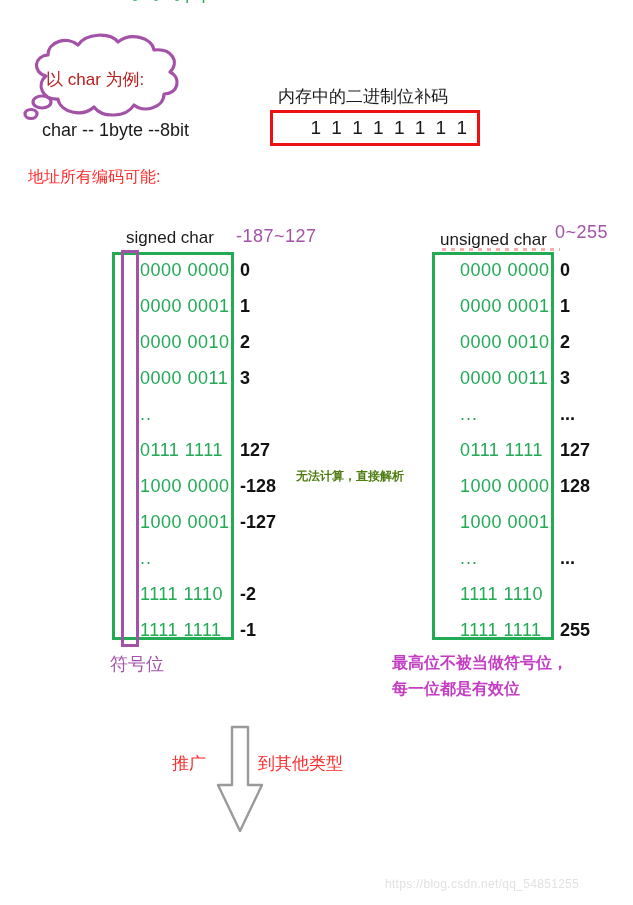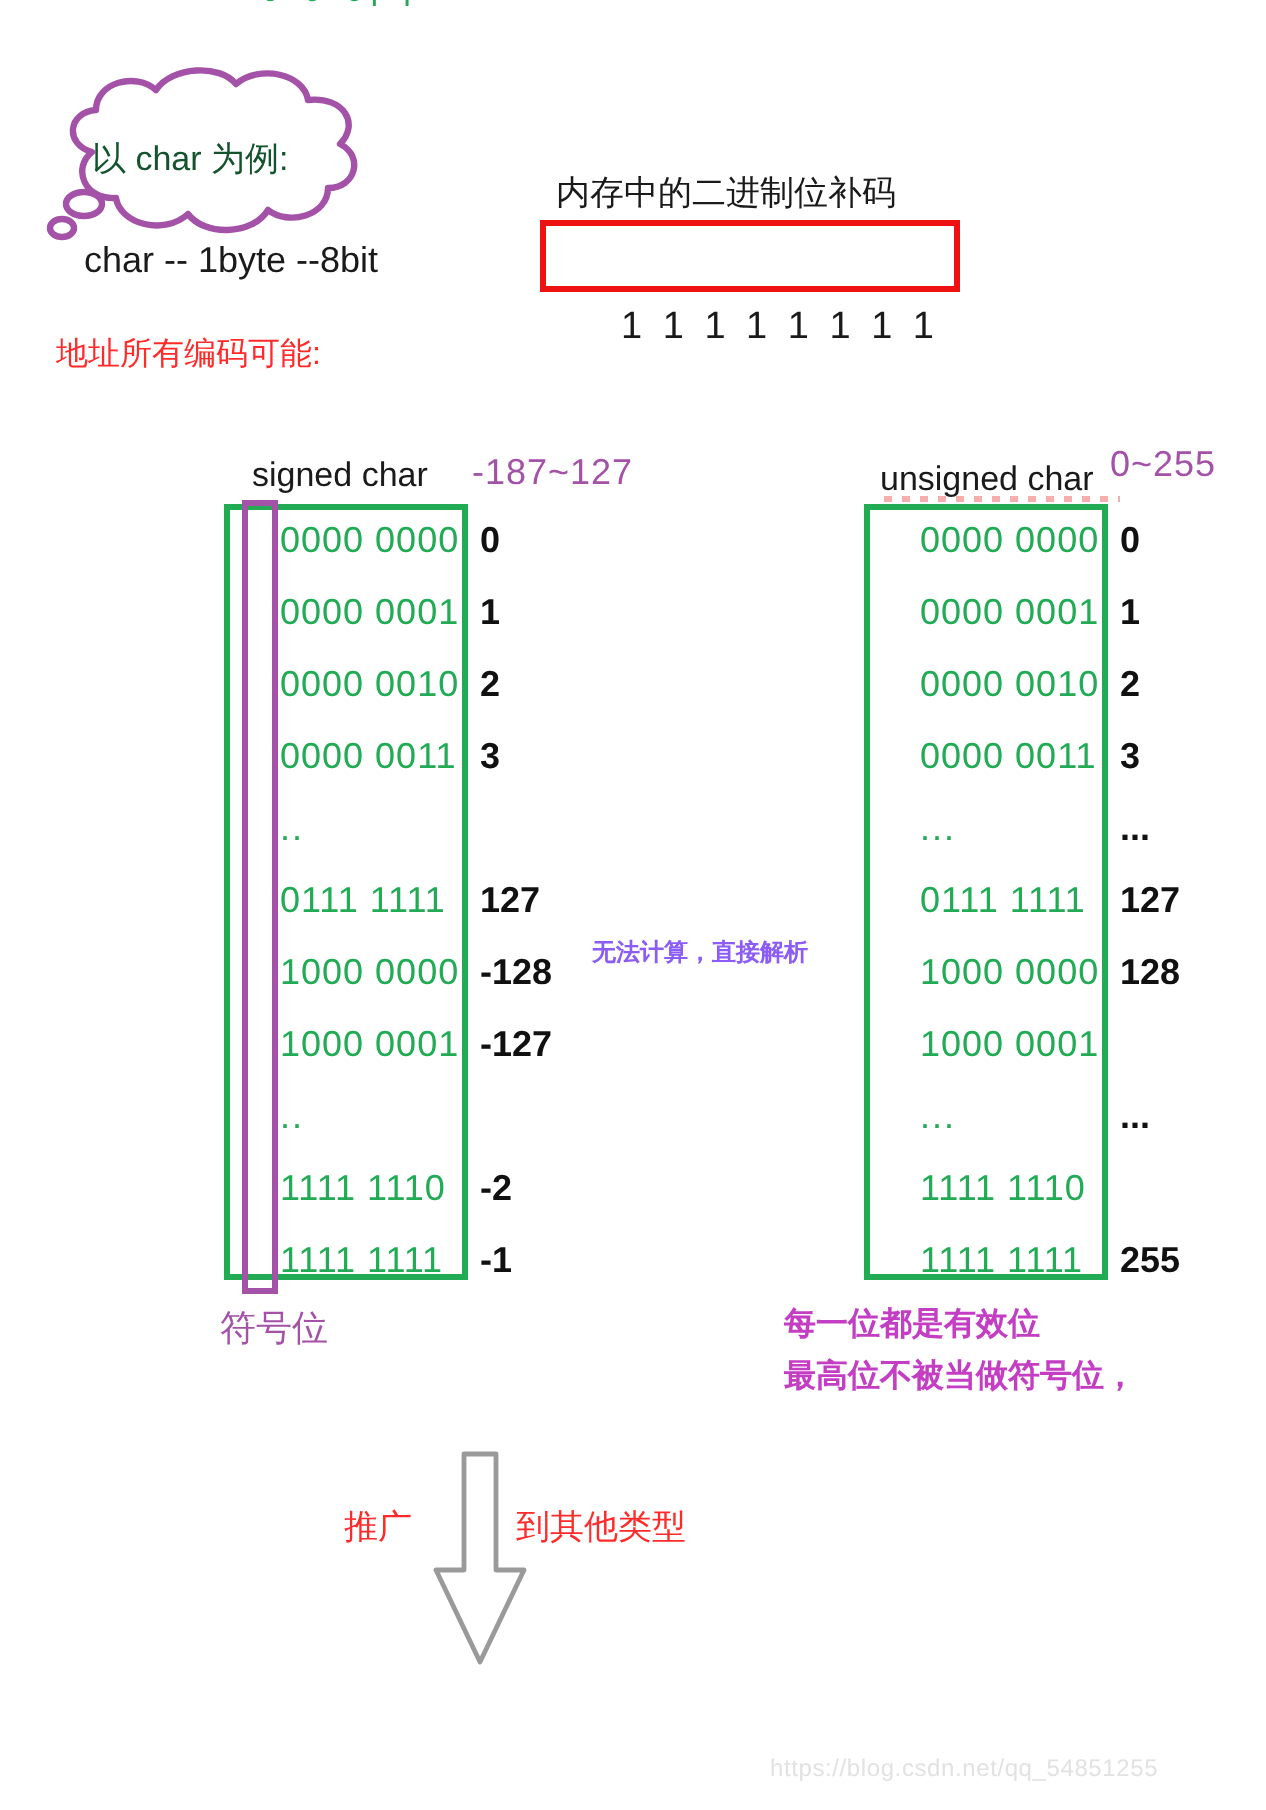--- a/index.html
+++ b/index.html
@@ -13,38 +13,38 @@
   
   #top-fragment{
     left:130px;top:-13px;width:300px;height:16px;
     color:#22aa55;font-size:17px;letter-spacing:3px;
     white-space:nowrap;overflow:hidden;
   }
 
   
   #bubble-wrap{left:18px;top:28px;width:190px;height:110px;}
   #bubble-text{
-    left:46px;top:68px;font-size:17px;color:#14532d;white-space:nowrap;
+    left:46px;top:68px;font-size:17px;color:#b91c1c;white-space:nowrap;
   }
   #char-size-text{
     left:42px;top:120px;font-size:18px;color:#1a1a1a;white-space:nowrap;
   }
 
   
   #mem-title{
     left:278px;top:85px;font-size:17px;color:#1a1a1a;white-space:nowrap;
   }
   #mem-box{
     left:270px;top:110px;width:210px;height:36px;
     border:3px solid #ee1111;box-sizing:border-box;
   }
   #mem-bits{
     left:270px;top:110px;width:240px;height:36px;
     display:flex;align-items:center;justify-content:center;
-    font-size:19px;color:#1a1a1a;letter-spacing:2.5px;white-space:nowrap;margin-top:36px;
+    font-size:19px;color:#1a1a1a;letter-spacing:2.5px;white-space:nowrap;
   }
 
   
   #addr-heading{
     left:28px;top:167px;font-size:16px;color:#ff2a2a;white-space:nowrap;
   }
 
   
   .col-title{font-size:17px;color:#1a1a1a;white-space:nowrap;text-align:center;}
   #signed-title{left:126px;top:228px;}
@@ -81,21 +81,21 @@
   .val{
     font-size:18px;color:#111111;white-space:nowrap;font-weight:600;
   }
   #signed-bits{left:112px;top:252px;}
   #signed-vals{left:240px;top:252px;}
   #unsigned-bits{left:432px;top:252px;}
   #unsigned-vals{left:560px;top:252px;}
 
   
   #note-128{
-    left:296px;top:468px;font-size:12px;color:#8b5cf6;
+    left:296px;top:468px;font-size:12px;color:#4d7c0f;
     white-space:nowrap;font-weight:600;
   }
 
   
   #sign-bit-label{
     left:110px;top:652px;font-size:18px;color:#a452a8;white-space:nowrap;
   }
   #unsigned-note{
     left:392px;top:650px;font-size:16px;color:#c43ec4;
     font-weight:bold;line-height:26px;white-space:nowrap;
@@ -199,22 +199,22 @@
     <div class="row val">3</div>
     <div class="row val">...</div>
     <div class="row val">127</div>
     <div class="row val">128</div>
     <div class="row val"></div>
     <div class="row val">...</div>
     <div class="row val"></div>
     <div class="row val">255</div>
   </div>
 <div class="abs" id="unsigned-note">
+  <div>最高位不被当做符号位，</div>
   <div>每一位都是有效位</div>
-  <div>最高位不被当做符号位，</div>
 </div>
 
 <div class="abs" id="arrow-svg">
   <svg width="60" height="110" viewBox="0 0 60 110">
     <path d="M22 2 L38 2 L38 60 L52 60 L30 106 L8 60 L22 60 Z" fill="none" stroke="#9a9a9a" stroke-width="2.4" stroke-linejoin="round"></path>
   </svg>
 </div>
 <div class="abs" id="promote-left">推广</div>
 <div class="abs" id="promote-right">到其他类型</div>
 

